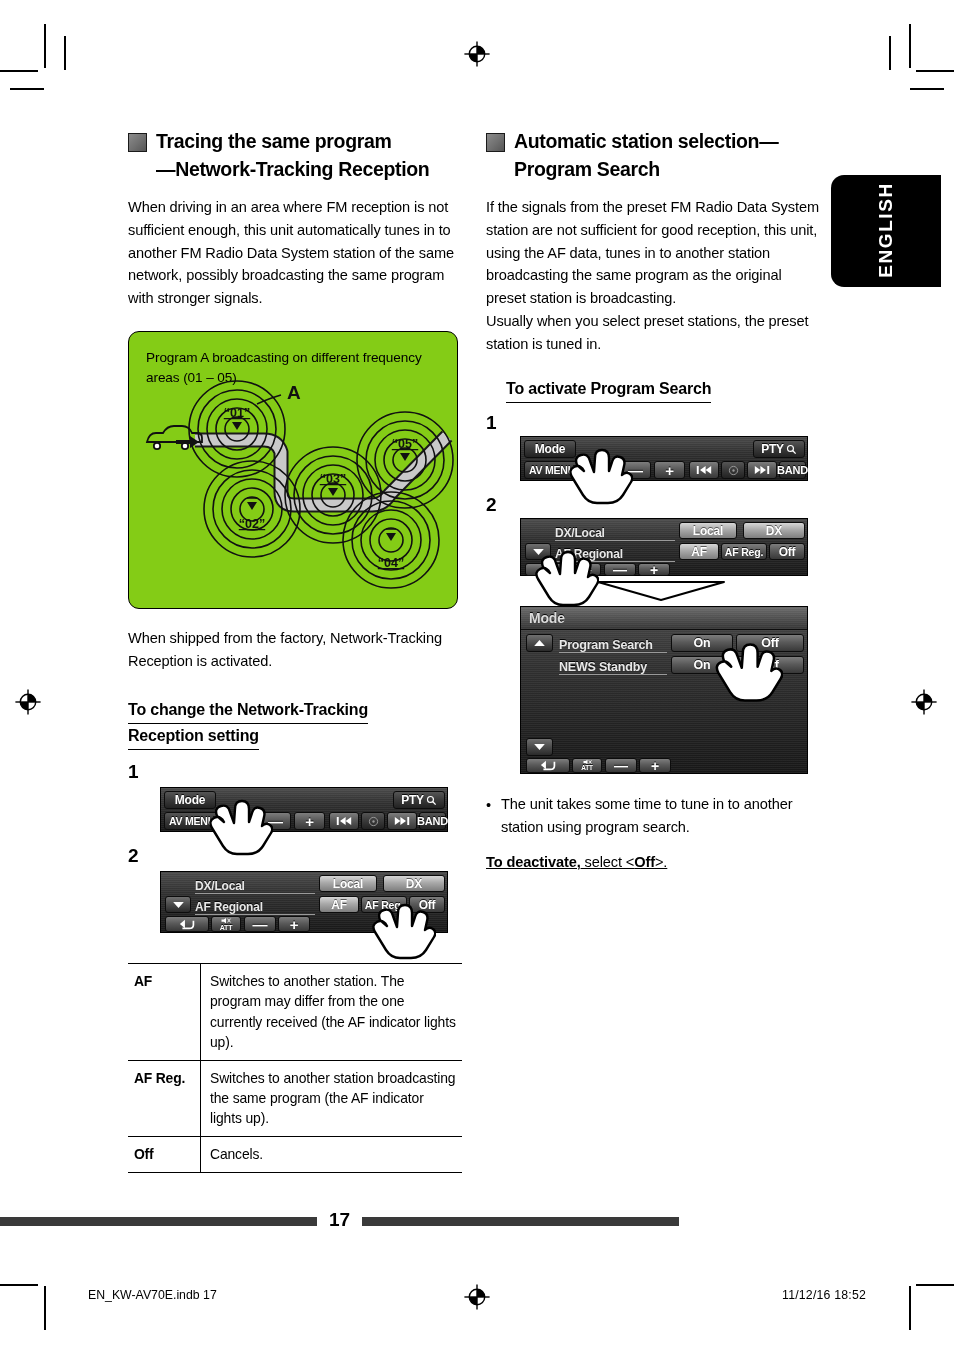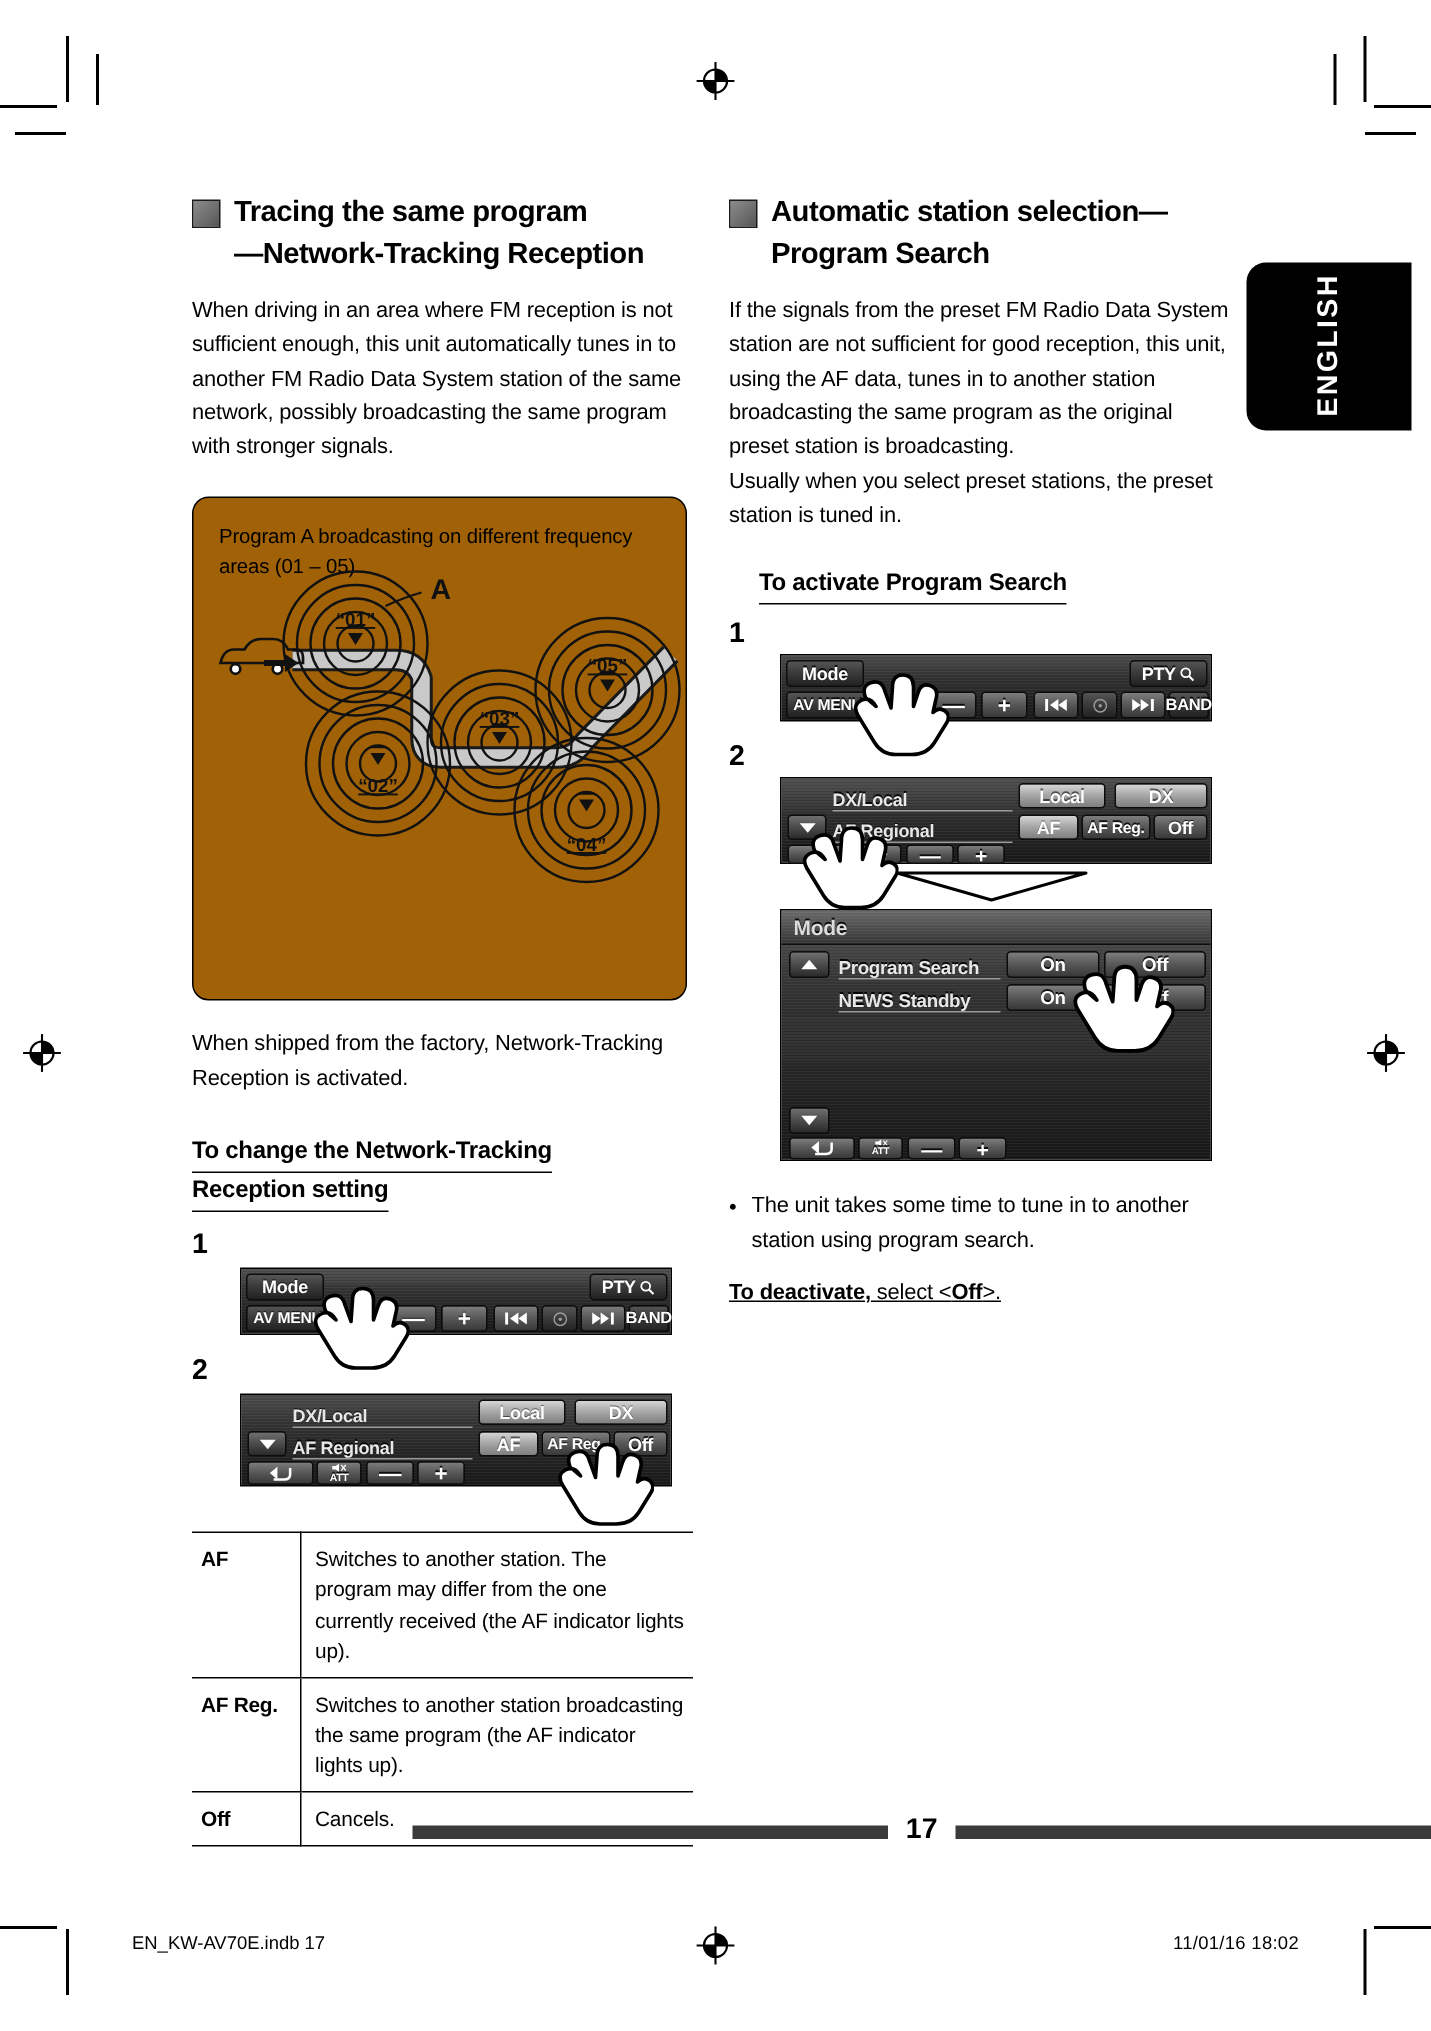--- a/index.html
+++ b/index.html
@@ -28,22 +28,22 @@
 
   .sub-head{font-size:16px;font-weight:bold;line-height:1.5;
     letter-spacing:-0.2px;margin:0;}
   .sub-head span{border-bottom:1.7px solid #000;display:inline-block;
     padding-bottom:1px;}
 
   .stepnum{font-size:19px;font-weight:bold;line-height:1;}
 
   
   .diagram-box{border:1.6px solid #000;border-radius:11px;
-    width:330px;height:336px;position:relative;box-sizing:border-box;
-    overflow:hidden;background:#a16207;text-decoration:underline;}
+    width:330px;height:278px;position:relative;box-sizing:border-box;
+    overflow:hidden;background:#84cc16;text-decoration:underline;}
   .diagram-cap{position:absolute;left:17px;top:16px;width:290px;
     font-size:13.6px;line-height:1.5;letter-spacing:-0.1px;}
 
   
   .ui-panel{position:relative;box-sizing:border-box;
     background:
       repeating-linear-gradient(0deg,rgba(255,255,255,.055) 0 1px,rgba(0,0,0,0) 1px 2px),
       linear-gradient(180deg,#4a4a4a 0%,#303030 35%,#171717 100%);
     border:1px solid #000;}
   .ui-btn{position:absolute;box-sizing:border-box;
@@ -94,21 +94,21 @@
   
   #lang-tab{position:absolute;left:831px;top:175px;width:110px;height:112px;
     background:#000;border-radius:13px 0 0 13px;overflow:hidden;}
   #lang-tab span{position:absolute;left:-1px;top:0;width:112px;height:110px;
     transform:rotate(-90deg);transform-origin:center;
     display:flex;align-items:center;justify-content:center;
     color:#fff;font-size:19px;font-weight:bold;letter-spacing:1.6px;}
 
   
   #pagenum{position:absolute;left:0;right:0;top:1209px;height:24px;
-    display:flex;align-items:center;justify-content:flex-end;gap:0;}
+    display:flex;align-items:center;justify-content:flex-start;gap:0;}
   .pbar{height:9px;background:#3a3a3a;}
   #pagenum .num{font-size:19px;font-weight:bold;padding:0 12px;
     position:relative;top:-1px;}
   #imprint{position:absolute;top:1288px;left:0;right:0;height:20px;
     font-size:12.3px;}
   #imprint .l{position:absolute;left:88px;top:0;}
   #imprint .r{position:absolute;right:88px;top:0;letter-spacing:.2px;}
 </style>
 </head>
 <body>
@@ -507,14 +507,14 @@
 </div>
 
 <div id="pagenum">
   <div class="pbar" style="width:317px;"></div>
   <div class="num">17</div>
   <div class="pbar" style="width:317px;"></div>
 </div>
 
 <div id="imprint">
   <div class="l">EN_KW-AV70E.indb   17</div>
-  <div class="r">11/01/16   18:02</div>
+  <div class="r">11/12/16   18:52</div>
 </div>
 
 </body></html>

